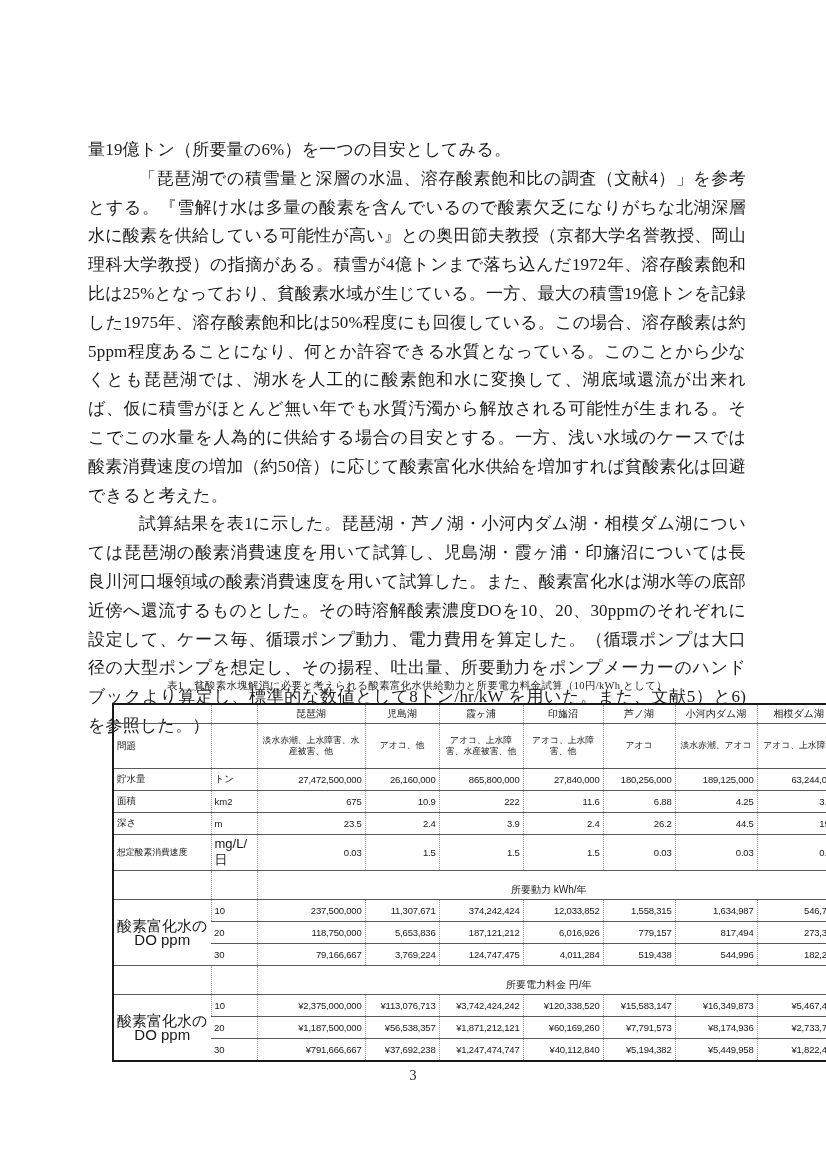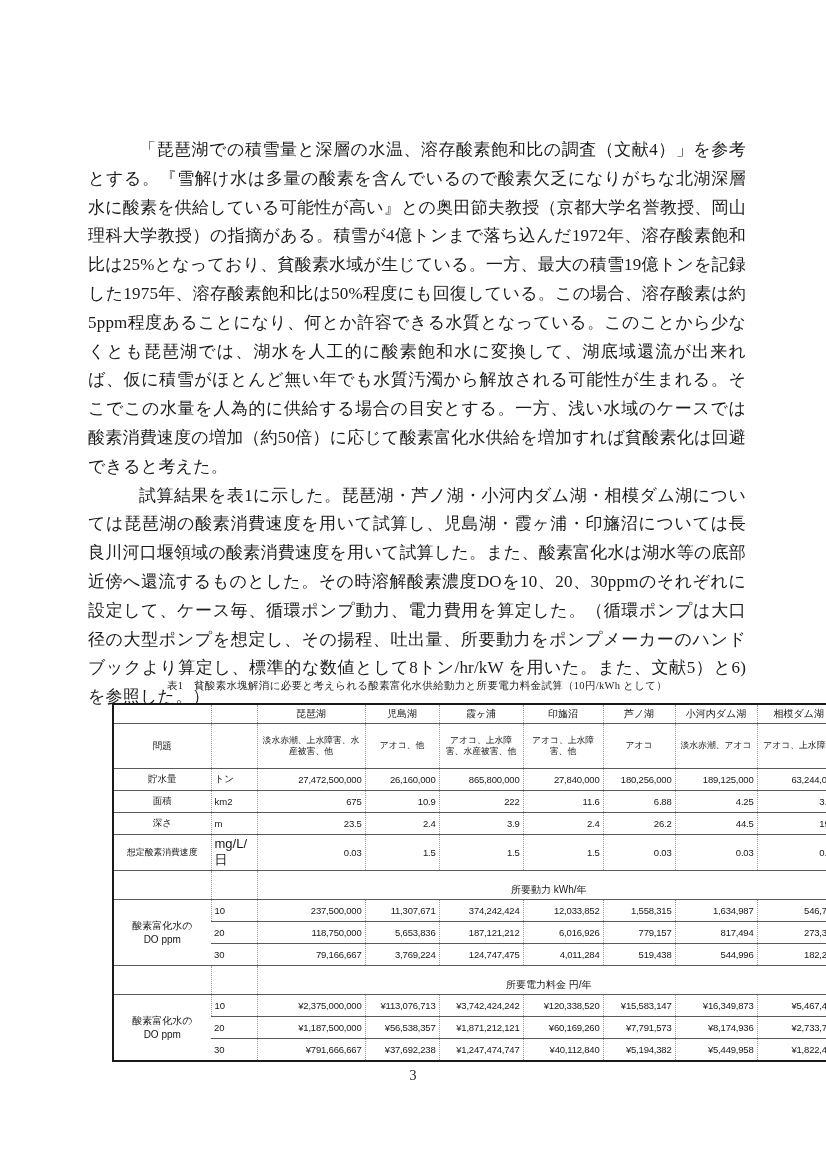--- a/index.html
+++ b/index.html
@@ -45,38 +45,38 @@
     color:#161616;
   }
   table.data td{
     border-top:1px solid #5a5a5a;
     border-left:1px dotted #9a9a9a;
     padding:1px 3px;
     overflow:hidden;
     vertical-align:middle;
   }
   table.data td:first-child{border-left:none;}
-  td.lbl{text-align:center;}
+  td.lbl{}
   td.unit{text-align:left;padding-right:4px;}
   td.num{text-align:right;padding-right:5px;letter-spacing:-0.2px;}
   td.lakehead{text-align:center;font-size:10px;margin-top:28px;}
   td.prob{text-align:center;font-size:8.8px;line-height:11.5px;padding:1px 1px;}
   tr.lakes td{height:16px;}
   tr.problem td{height:42px;}
   tr.datarow td{height:19px;}
   tr.band td{
     height:25px;
     text-align:center;
     vertical-align:bottom;
     font-size:10px;
     padding-bottom:2px;
   }
   td.dolabel{
     text-align:center;
-    font-size:10px;
+    font-size:15px;
     line-height:14px;
   }
   .closing{
     position:absolute;
     left:88px;top:1026px;
     width:660px;
     font-size:17px;
     letter-spacing:0.5px;
     white-space:nowrap;
   }
@@ -87,20 +87,21 @@
     text-align:center;
     font-size:14px;
   }
 </style>
 </head>
 <body>
 
 <div class="page">
 
   <div class="body-text">
+    <p>量19億トン（所要量の6%）を一つの目安としてみる。</p>
     <p class="indent1">「琵琶湖での積雪量と深層の水温、溶存酸素飽和比の調査（文献4）」を参考とする。『雪解け水は多量の酸素を含んでいるので酸素欠乏になりがちな北湖深層水に酸素を供給している可能性が高い』との奥田節夫教授（京都大学名誉教授、岡山理科大学教授）の指摘がある。積雪が4億トンまで落ち込んだ1972年、溶存酸素飽和比は25%となっており、貧酸素水域が生じている。一方、最大の積雪19億トンを記録した1975年、溶存酸素飽和比は50%程度にも回復している。この場合、溶存酸素は約5ppm程度あることになり、何とか許容できる水質となっている。このことから少なくとも琵琶湖では、湖水を人工的に酸素飽和水に変換して、湖底域還流が出来れば、仮に積雪がほとんど無い年でも水質汚濁から解放される可能性が生まれる。そこでこの水量を人為的に供給する場合の目安とする。一方、浅い水域のケースでは酸素消費速度の増加（約50倍）に応じて酸素富化水供給を増加すれば貧酸素化は回避できると考えた。</p>
     <p class="indent1">試算結果を表1に示した。琵琶湖・芦ノ湖・小河内ダム湖・相模ダム湖については琵琶湖の酸素消費速度を用いて試算し、児島湖・霞ヶ浦・印旛沼については長良川河口堰領域の酸素消費速度を用いて試算した。また、酸素富化水は湖水等の底部近傍へ還流するものとした。その時溶解酸素濃度DOを10、20、30ppmのそれぞれに設定して、ケース毎、循環ポンプ動力、電力費用を算定した。（循環ポンプは大口径の大型ポンプを想定し、その揚程、吐出量、所要動力をポンプメーカーのハンドブックより算定し、標準的な数値として8トン/hr/kW を用いた。また、文献5）と6)を参照した。）</p>
   </div>
 
   <div class="caption">表1　貧酸素水塊解消に必要と考えられる酸素富化水供給動力と所要電力料金試算（10円/kWh として）</div>
 
   <table class="data">
     <colgroup>
       <col style="width:98px">
         <col style="width:46px">

